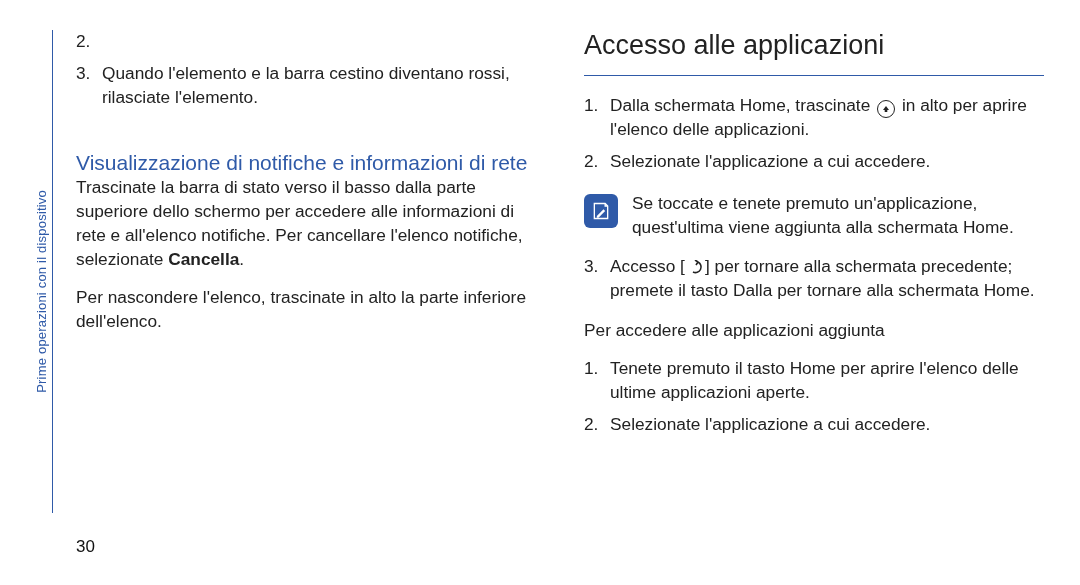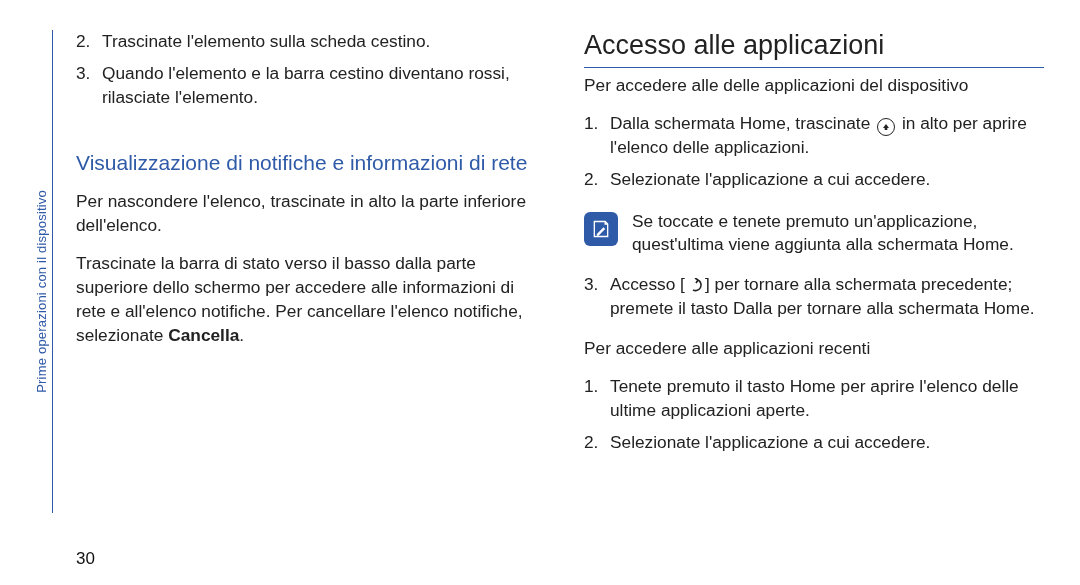--- a/index.html
+++ b/index.html
@@ -38,53 +38,53 @@
     position: absolute;
     left: 52px;
     top: 30px;
     bottom: 72px;
     width: 1px;
     background: #2f5aa8;
   }
   .page-num {
     position: absolute;
     left: 76px;
-    bottom: 16px;
+    bottom: 28px;
     font-size: 17px;
     color: #111;
   }
   .body-text {
     font-size: 17.3px;
     line-height: 1.38;
     color: #222;
   }
   .ol-item {
     display: flex;
     margin-bottom: 8px;
   }
   .ol-num {
     min-width: 26px;
   }
   .subhead {
     color: #2f5aa8;
     font-size: 21px;
     line-height: 1.28;
     margin-top: 32px;
-    margin-bottom: 14px;
+    margin-bottom: 0;
   }
   .para {
     margin-bottom: 14px;
   }
   .h1 {
     font-size: 27px;
     font-weight: 400;
     color: #222;
     border-bottom: 1px solid #2f5aa8;
-    padding-bottom: 6px;
-    margin-bottom: 6px;
+    padding-bottom: 14px;
+    margin-bottom: 18px;
   }
   .note-box {
     display: flex;
     gap: 14px;
     margin: 10px 0 16px 0;
     align-items: flex-start;
   }
   .note-icon {
     width: 34px;
     height: 34px;
@@ -126,41 +126,39 @@
 <div class="sidebar-rule"></div>
 <div class="sidebar-tab">Prime operazioni con il dispositivo</div>
 <div class="page-num">30</div>
 
 <div class="page">
 
   <div class="col">
     <div class="body-text">
       <div class="ol-item">
         <span class="ol-num">2.</span>
-        <span>Trascinate l'elemento sulla scheda cestino.</span>
       </div>
       <div class="ol-item">
         <span class="ol-num">3.</span>
         <span>Quando l'elemento e la barra cestino diventano rossi, rilasciate l'elemento.</span>
       </div>
     </div>
 
     <div class="subhead">Visualizzazione di notifiche e informazioni di rete</div>
 
-    <div class="body-text para">Per nascondere l'elenco, trascinate in alto la parte inferiore dell'elenco.</div>
-
     <div class="body-text para">
       <span>Trascinate la barra di stato verso il basso dalla parte superiore dello schermo per accedere alle informazioni di rete e all'elenco notifiche. Per cancellare l'elenco notifiche, selezionate </span><span class="bold">Cancella</span><span>.</span>
     </div>
+
+    <div class="body-text para">Per nascondere l'elenco, trascinate in alto la parte inferiore dell'elenco.</div>
   </div>
 
   <div class="col">
     <div class="h1">Accesso alle applicazioni</div>
 
-    <div class="body-text para">Per accedere alle delle applicazioni del dispositivo</div>
 
     <div class="body-text">
       <div class="ol-item">
         <span class="ol-num">1.</span>
         <span>
           <span>Dalla schermata Home, trascinate </span><span class="inline-icon">
               <svg viewBox="0 0 10 10">
                 <path d="M5 2 L8 6 L6.3 6 L6.3 8 L3.7 8 L3.7 6 L2 6 Z" fill="#222"></path>
               </svg>
             </span><span> in alto per aprire l'elenco delle applicazioni.</span>
@@ -190,21 +188,21 @@
           <span>Accesso [</span><span class="key-icon">
               <svg width="16" height="14" viewBox="0 0 16 14">
                 <path d="M11 2 A5 5 0 1 1 6 12" fill="none" stroke="#222" stroke-width="1.6"></path>
                 <path d="M11 2 L8 0 M11 2 L9 5" fill="none" stroke="#222" stroke-width="1.6"></path>
               </svg>
             </span><span>] per tornare alla schermata precedente; premete il tasto Dalla per tornare alla schermata Home.</span>
         </span>
       </div>
     </div>
 
-    <div class="body-text para" style="margin-top:8px">Per accedere alle applicazioni recenti</div>
+    <div class="body-text para" style="margin-top:8px">Per accedere alle applicazioni aggiunta</div>
 
     <div class="body-text">
       <div class="ol-item">
         <span class="ol-num">1.</span>
         <span>Tenete premuto il tasto Home per aprire l'elenco delle ultime applicazioni aperte.</span>
       </div>
       <div class="ol-item">
         <span class="ol-num">2.</span>
         <span>Selezionate l'applicazione a cui accedere.</span>
       </div>

